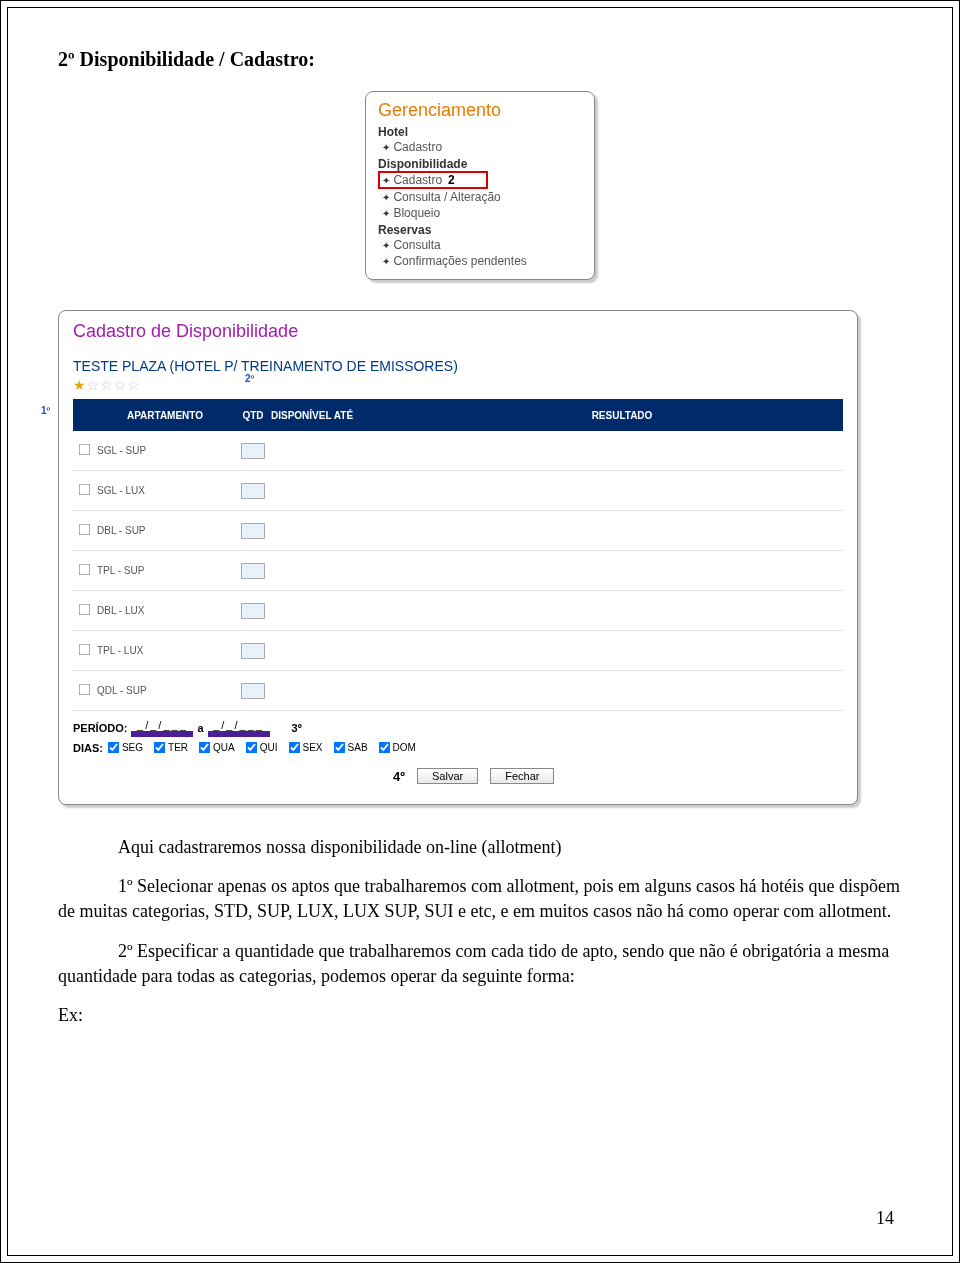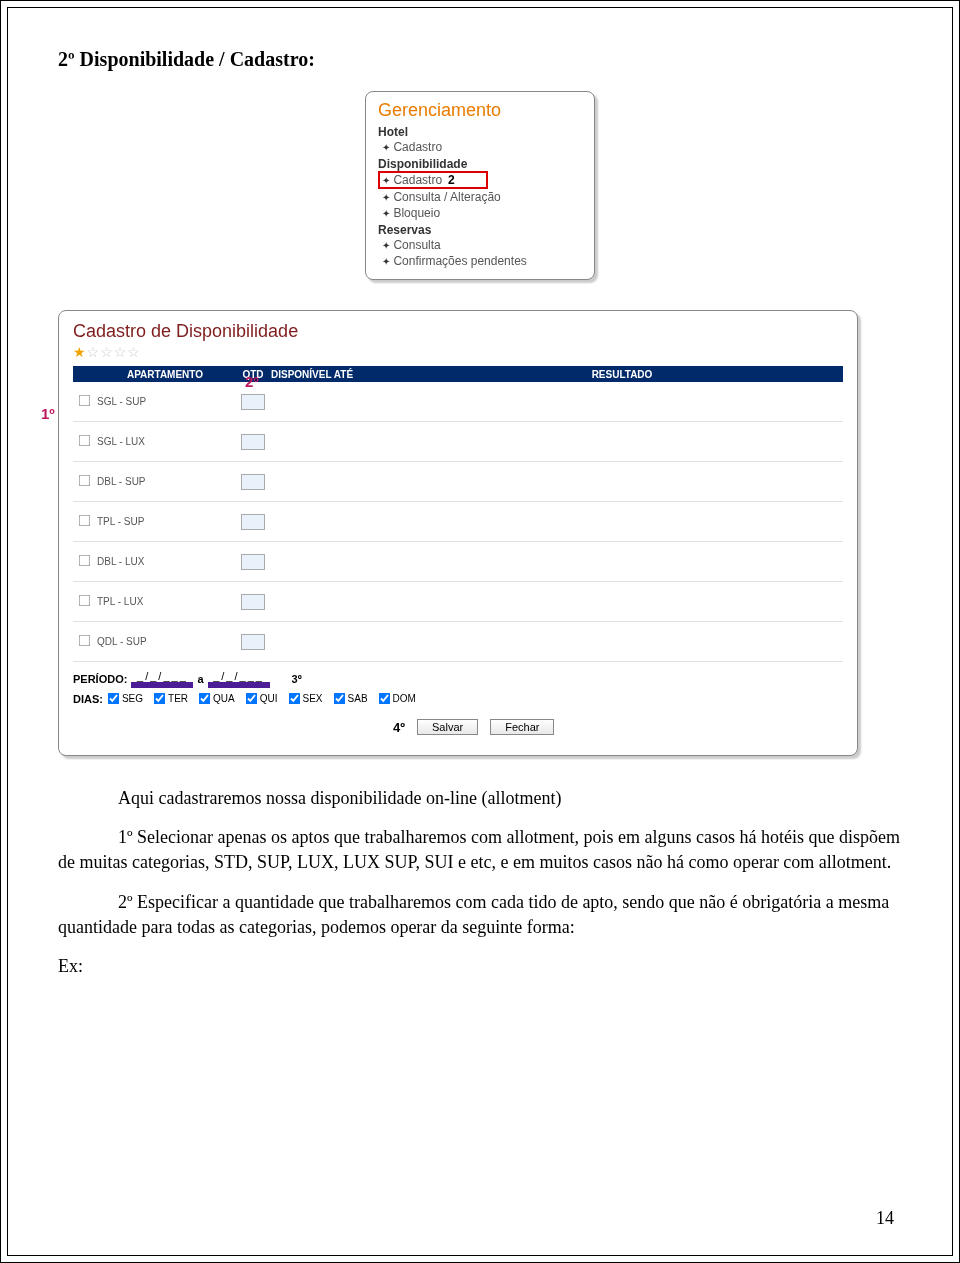--- a/index.html
+++ b/index.html
@@ -73,44 +73,44 @@
     margin-left: 6px;
   }
 
   .panel-form {
     width: 800px;
     margin: 0 0 30px;
     position: relative;
     padding: 10px 14px 20px;
   }
   .form-title-orange {
-    color: #7f1d1d;
+    color: #a21caf;
     font-size: 18px;
-    margin-bottom: 2px;
+    margin-bottom: 16px;
   }
   .hotel-name {
     color: #003a8a;
     font-size: 14px;
     font-weight: normal;
     margin-bottom: 3px;
   }
   .stars {
     color: #f0a400;
     font-size: 14px;
     letter-spacing: 1px;
   }
   .stars .empty { color: #ccc; }
   .table-header {
     background: #002a6a;
     color: #fff;
     font-size: 10px;
     font-weight: bold;
     display: flex;
     align-items: center;
-    height: 16px;
+    height: 32px;
     margin-top: 6px;
   }
   .th-chk { width: 22px; }
   .th-apt { width: 140px; text-align: center; }
   .th-qtd { width: 36px; text-align: center; }
   .th-disp { width: 130px; }
   .th-res { flex: 1; text-align: center; }
   .table-row {
     display: flex;
     align-items: center;
@@ -173,22 +173,22 @@
   .btn {
     border: 1px solid #888;
     background: linear-gradient(#fff,#e8e8e8);
     font-size: 11px;
     padding: 1px 14px;
     font-family: Arial, sans-serif;
   }
   .step-marker {
     position: absolute;
     font-weight: bold;
-    font-size: 15px;
-    color: #be185d;
+    font-size: 10px;
+    color: #1d4ed8;
   }
   .para {
     font-size: 18px;
     line-height: 1.4;
     margin-bottom: 14px;
   }
   .para.indent { text-indent: 60px; }
   .page-num {
     position: absolute;
     bottom: 26px;
@@ -236,20 +236,21 @@
     <span>Confirmações pendentes</span>
   </div>
 </div>
 
 <div class="panel panel-form">
 
   <span class="step-marker" style="left:-18px; top:94px;">1º</span>
   <span class="step-marker" style="left:186px; top:62px;">2º</span>
 
   <div class="form-title-orange">Cadastro de Disponibilidade</div>
+  <div class="hotel-name">TESTE PLAZA (HOTEL P/ TREINAMENTO DE EMISSORES)</div>
   <div class="stars">
     <span>★</span><span class="empty">☆</span><span class="empty">☆</span><span class="empty">☆</span><span class="empty">☆</span>
   </div>
 
   <div class="table-header">
     <div class="th-chk"></div>
     <div class="th-apt">APARTAMENTO</div>
     <div class="th-qtd">QTD</div>
     <div class="th-disp">DISPONÍVEL ATÉ</div>
     <div class="th-res">RESULTADO</div>

